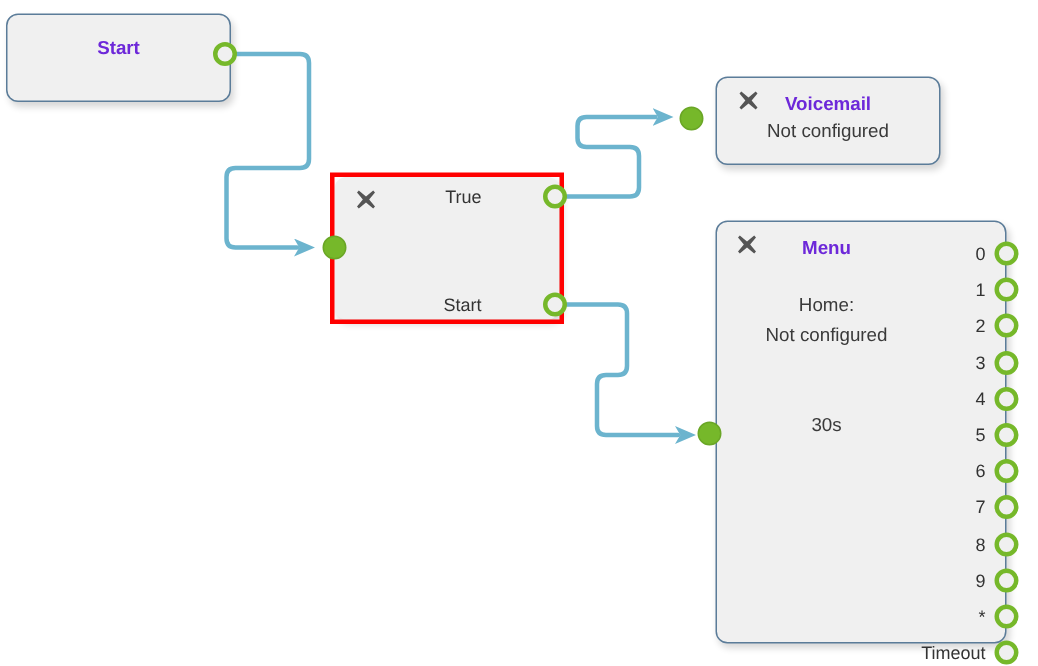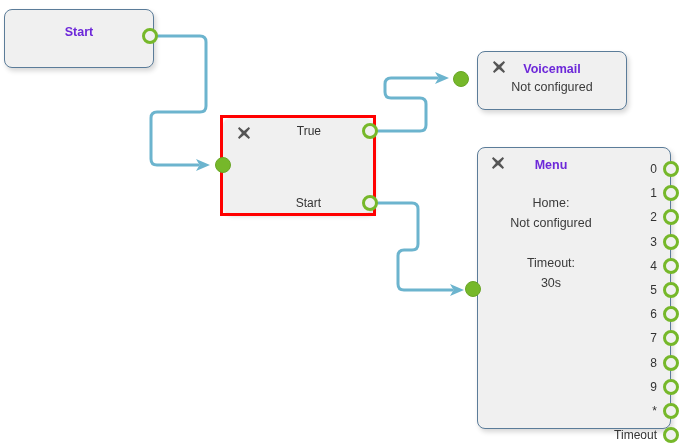--- a/index.html
+++ b/index.html
@@ -167,21 +167,20 @@
 
   <div class="node" id="node-menu">
     <div class="close-icon" style="left:13px; top:8px;">
       <svg width="14" height="14" viewBox="0 0 14 14" aria-hidden="true">
         <path d="M2.2,1 L7,5.0 L11.8,1 L13,2.4 L9.1,7 L13,11.6 L11.8,13 L7,9.0 L2.2,13 L1,11.6 L4.9,7 L1,2.4 Z" fill="#555555"></path>
       </svg>
     </div>
     <div class="node-title" style="top:10px; left:0; right:46px;">Menu</div>
     <div class="node-sub" style="top:48px; left:0; right:46px;">Home:</div>
     <div class="node-sub" style="top:68px; left:0; right:46px;">Not configured</div>
-    <div class="node-sub" style="top:108px; left:0; right:46px;">Timeout:</div>
     <div class="node-sub" style="top:128px; left:0; right:46px;">30s</div>
   </div>
   <div class="port in" style="left:465px; top:281px;"></div>
 
   <div id="menu-ports">
       <div class="port-label" style="top: 162px; left: 567px; width: 90px;">0</div>
       <div class="port out" style="left: 663px; top: 161px;"></div>
       <div class="port-label" style="top: 186px; left: 567px; width: 90px;">1</div>
       <div class="port out" style="left: 663px; top: 185px;"></div>
       <div class="port-label" style="top: 210px; left: 567px; width: 90px;">2</div>

